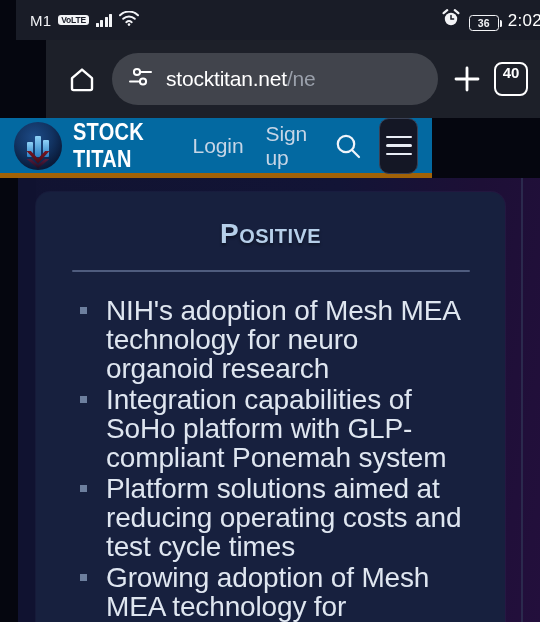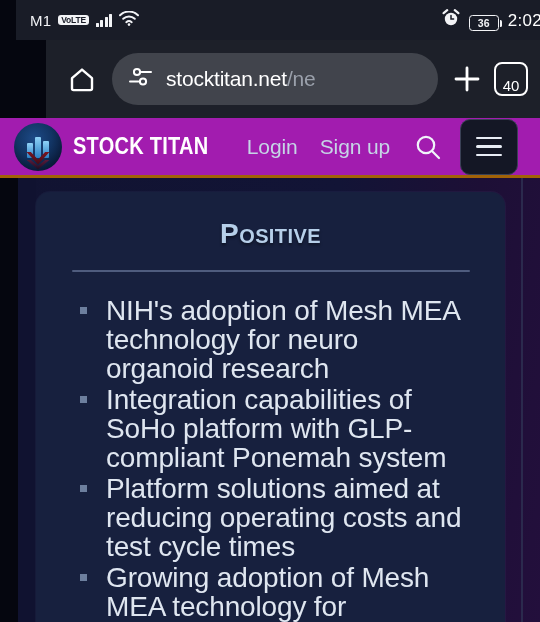--- a/index.html
+++ b/index.html
@@ -53,32 +53,32 @@
     overflow:hidden; min-width:0;
   }
   .url-text{
     font-size:21px; color:#ffffff; white-space:nowrap; overflow:hidden;
     letter-spacing:-.2px;
   }
   .url-text .dim{ color:#9aa0ab; }
   .plus-btn{ width:46px; height:46px; display:flex; align-items:center; justify-content:center; }
   .tabs-btn{
     width:34px; height:34px; margin:0 4px; border:2.4px solid #ffffff; border-radius:8px;
-    display:flex; align-items:flex-end; justify-content:center;
-    color:#ffffff; font-size:15px; font-weight:normal;
+    display:flex; align-items:flex-start; justify-content:center;
+    color:#ffffff; font-size:15px; font-weight:bold;
   }
   .menu-btn{ width:40px; height:44px; display:flex; flex-direction:column;
     align-items:center; justify-content:center; gap:4px; }
   .menu-btn span{ width:4.5px; height:4.5px; background:#ffffff; border-radius:50%; display:block; }
 
   
   .sitenav{
-    position:absolute; left:0; top:118px; width:540px; height:60px;
-    background:#a21caf; display:flex; align-items:center; padding:0 14px;
-    border-bottom:3px solid #a16207;
+    position:absolute; left:0; top:118px; width:432px; height:60px;
+    background:#0369a1; display:flex; align-items:center; padding:0 14px;
+    border-bottom:5px solid #a16207;
   }
   .logo{
     width:48px; height:48px; border-radius:50%;
     background:radial-gradient(circle at 42% 32%, #1d4a86 0%, #123463 42%, #0a1c3c 72%, #060d20 100%);
     position:relative; flex:none; overflow:hidden;
   }
   .logo .b{ position:absolute; bottom:13px; width:6px; background:linear-gradient(#8fd2f7,#2a7fc4); border-radius:1px;}
   .logo .b1{ left:13px; height:15px;}
   .logo .b2{ left:21px; height:21px;}
   .logo .b3{ left:29px; height:17px;}

